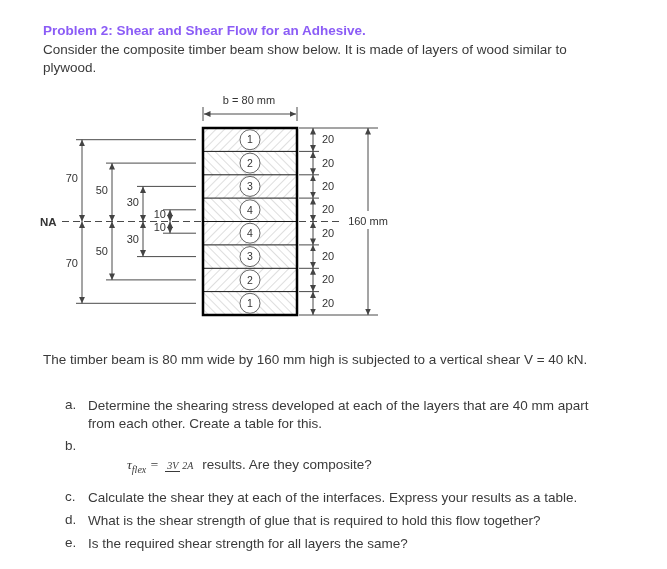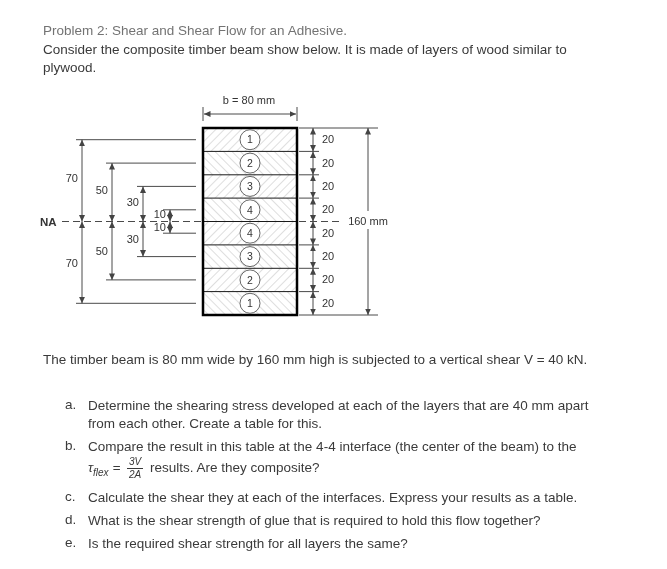--- a/index.html
+++ b/index.html
@@ -4,31 +4,31 @@
 <style>
   html,body{margin:0;padding:0;background:#fff;}
   .page{
     position:relative;
     width:667px;height:569px;
     background:#fff;
     font-family:"Liberation Sans",sans-serif;
     font-size:13.5px;color:#3a3a3a;
     overflow:hidden;
   }
-  .title{position:absolute;left:43px;top:23px;font-weight:normal;color:#737373;}
+  .title{position:absolute;left:43px;top:23px;font-weight:bold;color:#8b5cf6;}
   .intro{position:absolute;left:43px;top:41px;width:548px;line-height:18px;}
   .statement{position:absolute;left:43px;top:352px;width:610px;}
   .diagram{position:absolute;left:0;top:90px;}
   .q{position:absolute;left:65px;display:flex;}
   .qlabel{width:15px;flex:0 0 15px;}
   .qtext{width:520px;line-height:18px;margin-left:8px;}
   .q-a{top:397px;} .q-b{top:438px;} .q-c{top:489px;} .q-d{top:512px;} .q-e{top:535px;}
-  .formula{font-style:italic;font-family:Liberation Sans, sans-serif;white-space:nowrap;}
+  .formula{font-style:italic;font-family:Liberation Serif, serif;white-space:nowrap;margin-left:39px;}
   .formula sub{font-size:10px;}
-  .frac{display:inline-flex;flex-direction:column;vertical-align:middle;font-size:10px;line-height:1.15;text-align:center;margin:0 3px;}
+  .frac{display:inline-flex;vertical-align:middle;font-size:10px;line-height:1.15;text-align:center;margin:0 3px;}
   .fnum{border-bottom:1px solid #3a3a3a;padding:0 2px;}
   .fden{padding:0 2px;}
   
   .dim line{stroke:#4a4a4a;stroke-width:1;}
   .ext{stroke:#4a4a4a;stroke-width:0.8;}
   .dash{stroke:#4a4a4a;stroke-width:1;stroke-dasharray:7 4;}
   .bnd{stroke:#1a1a1a;stroke-width:1;}
   .outline{fill:none;stroke:#000;stroke-width:2.5;}
   .dimtext{font-family:"Liberation Sans",sans-serif;font-size:11px;fill:#333;}
   .natext{font-family:"Liberation Sans",sans-serif;font-size:11.5px;font-weight:600;fill:#333;}
@@ -173,21 +173,21 @@
   <div class="statement">The timber beam is 80 mm wide by 160 mm high is subjected to a vertical shear V = 40 kN.</div>
 
   <div class="q q-a">
     <span class="qlabel">a.</span>
     <span class="qtext">Determine the shearing stress developed at each of the layers that are 40 mm apart from each other. Create a table for this.</span>
   </div>
 
   <div class="q q-b">
     <span class="qlabel">b.</span>
     <span class="qtext">
-      <span>Compare the result in this table at the 4-4 interface (the center of the beam) to the</span><br>
+      <br>
       <span class="formula"><span>τ</span><sub>flex</sub>
         <span>=</span>
         <span class="frac">
             <span class="fnum">3V</span>
             <span class="fden">2A</span>
           </span></span>
       <span>results. Are they composite?</span>
     </span>
   </div>
 

